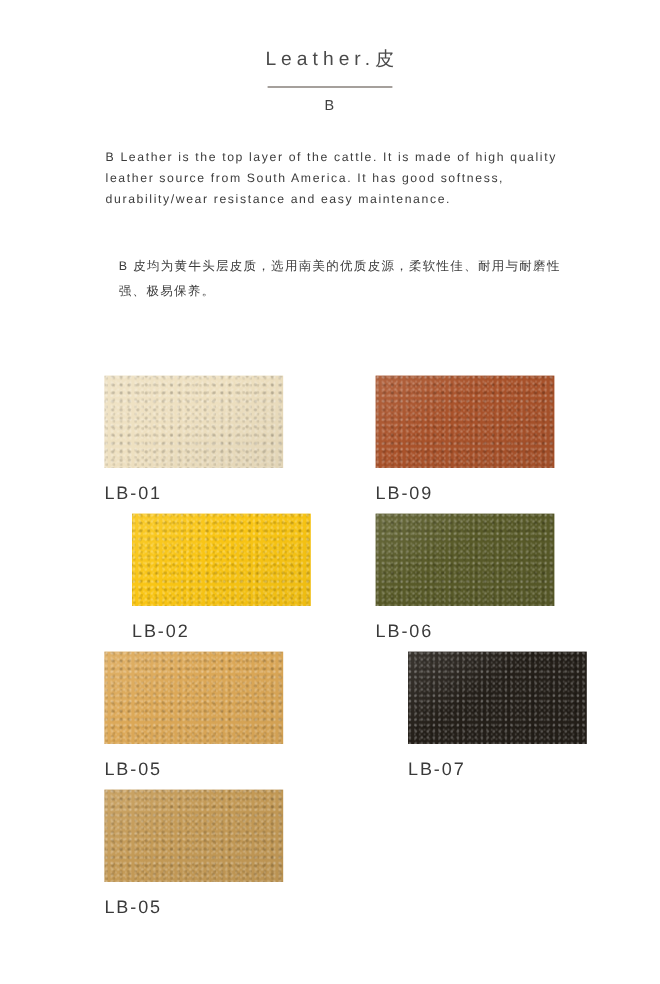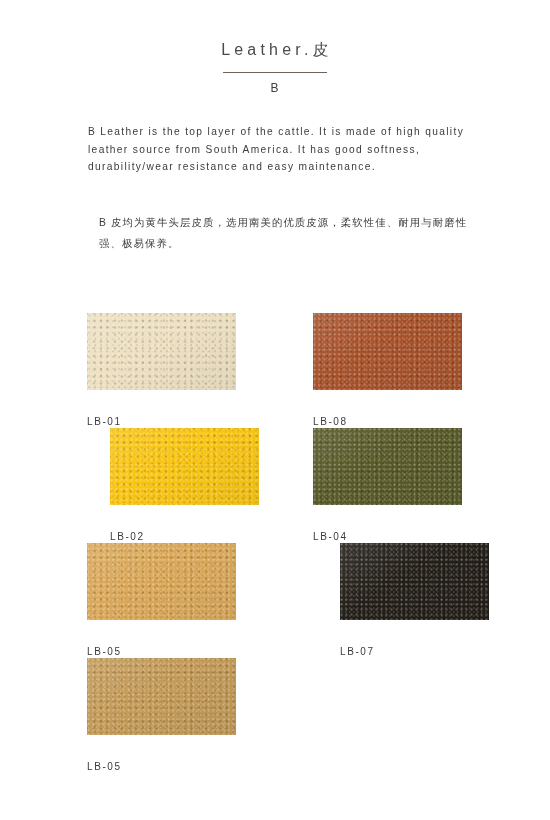--- a/index.html
+++ b/index.html
@@ -121,22 +121,22 @@
     pointer-events: none;
   }
   .swatch-chip .sheen {
     position: absolute;
     inset: 0;
     background:
       linear-gradient(145deg, rgba(255,255,255,0.10) 0%, rgba(255,255,255,0.0) 42%, rgba(0,0,0,0.05) 100%);
     pointer-events: none;
   }
   .swatch-label {
-    margin-top: 26px;
-    font-size: 10px;
+    margin-top: 16px;
+    font-size: 15px;
     letter-spacing: 1.6px;
     color: #3a3a3a;
     line-height: 12px;
     white-space: nowrap;
   }
 </style>
 </head>
 <body>
 
 <div class="page">
@@ -180,28 +180,28 @@
           </div>
           <div class="swatch-label">LB-05</div>
         </div>
       </div>
     <div class="swatch-col right">
         <div class="swatch-item" style="top: 0px;">
           <div class="swatch-chip" style="background-color: rgb(169, 82, 42);">
             <div class="grain"></div>
             <div class="sheen"></div>
           </div>
-          <div class="swatch-label">LB-08</div>
+          <div class="swatch-label">LB-09</div>
         </div>
         <div class="swatch-item" style="top: 115px;">
           <div class="swatch-chip" style="background-color: rgb(88, 90, 40);">
             <div class="grain"></div>
             <div class="sheen"></div>
           </div>
-          <div class="swatch-label">LB-04</div>
+          <div class="swatch-label">LB-06</div>
         </div>
         <div class="swatch-item" style="top: 230px; padding-left: 27px;">
           <div class="swatch-chip" style="background-color: rgb(36, 31, 25);">
             <div class="grain"></div>
             <div class="sheen"></div>
           </div>
           <div class="swatch-label">LB-07</div>
         </div>
       </div>
   </div>

